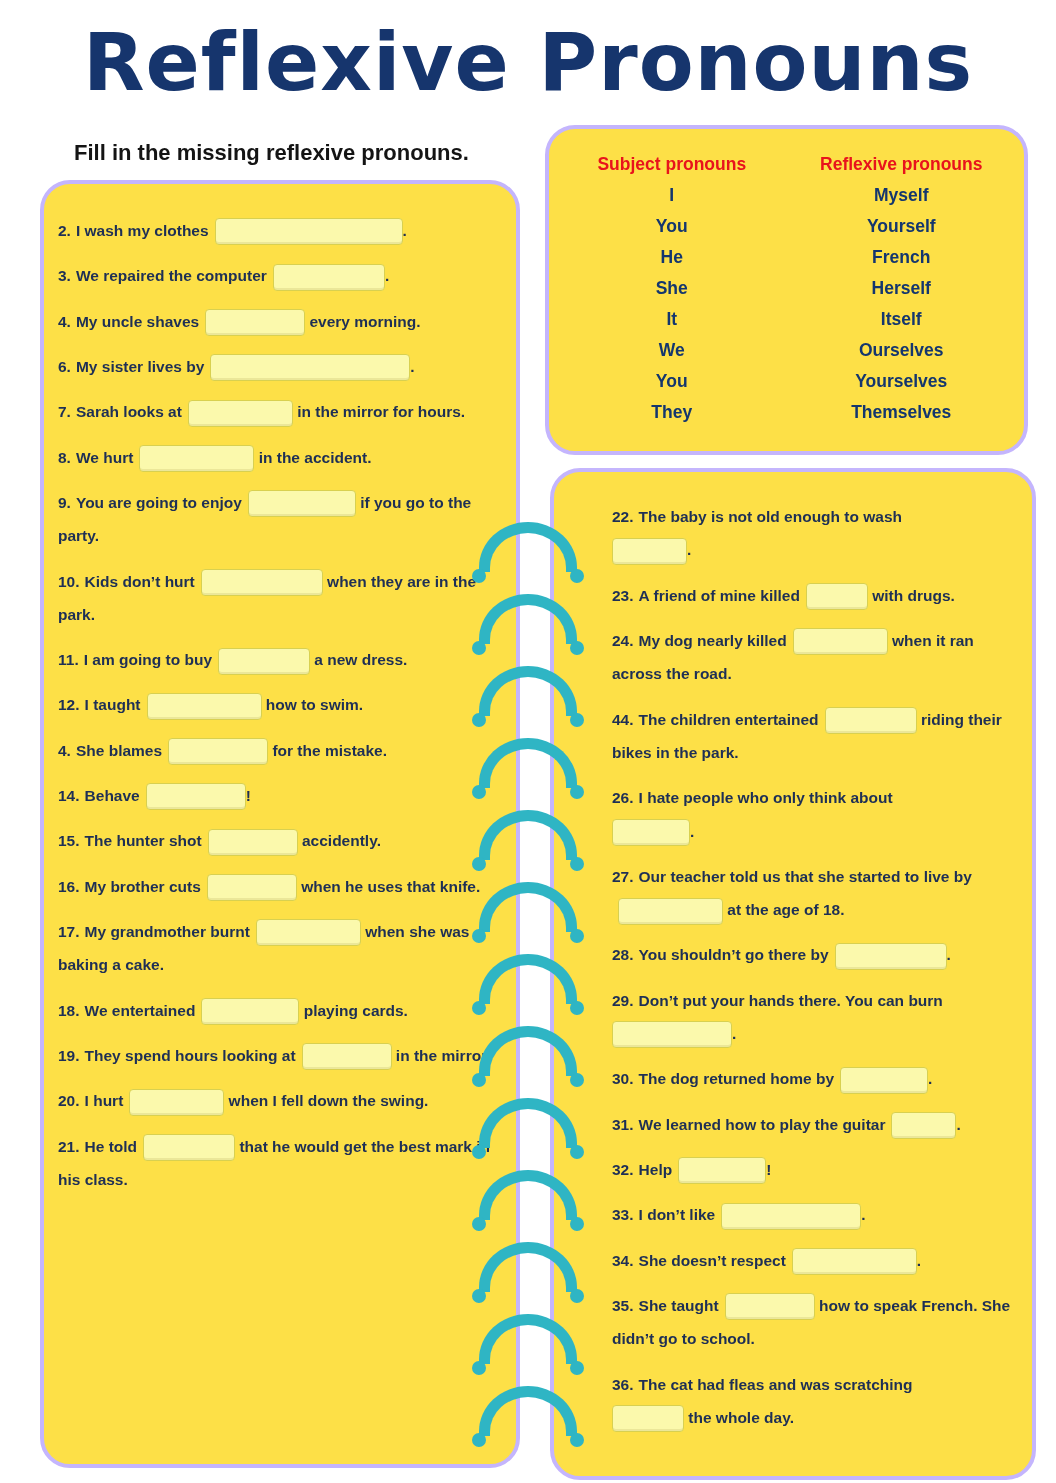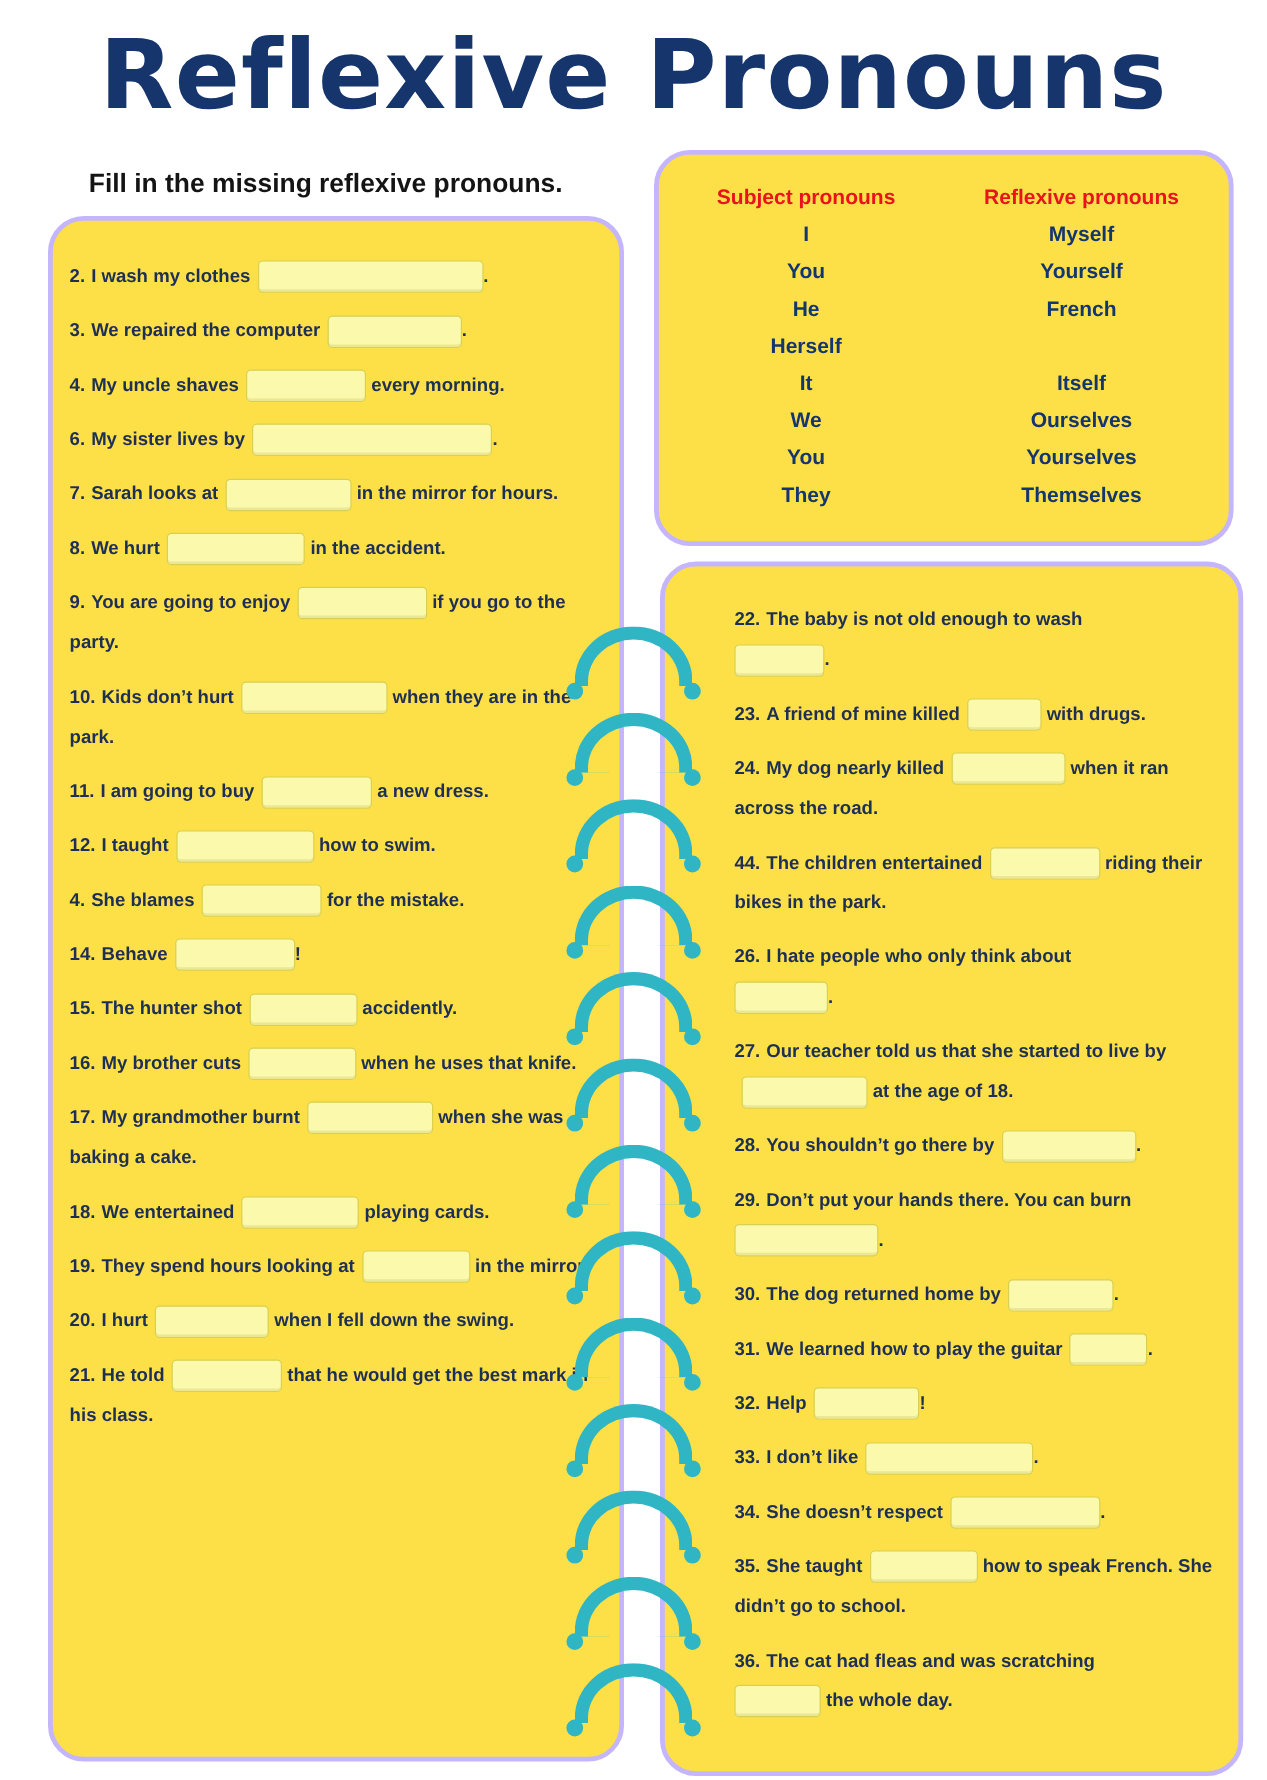--- a/index.html
+++ b/index.html
@@ -136,20 +136,21 @@
         <div class="pcell">You</div>
         <div class="pcell">Yourself</div>
       </div>
 
       <div class="prow">
         <div class="pcell">He</div>
         <div class="pcell">French</div>
       </div>
 
       <div class="prow">
+        <div class="pcell">She</div>
         <div class="pcell">Herself</div>
       </div>
 
       <div class="prow">
         <div class="pcell">It</div>
         <div class="pcell">Itself</div>
       </div>
 
       <div class="prow">
         <div class="pcell">We</div>

